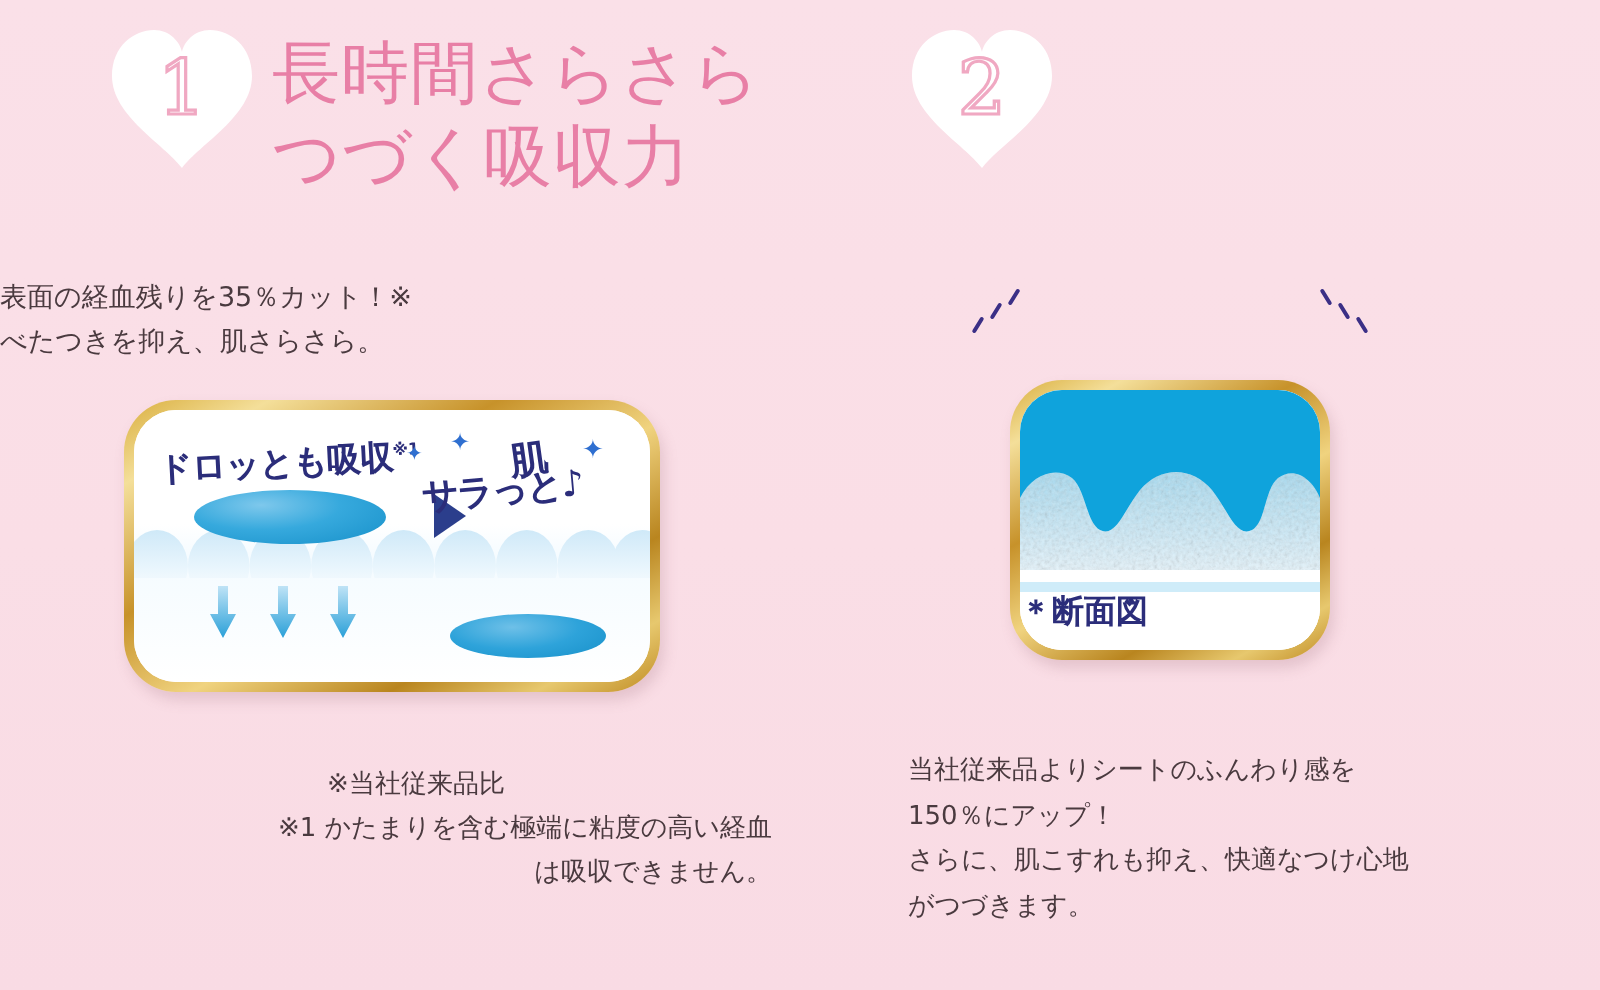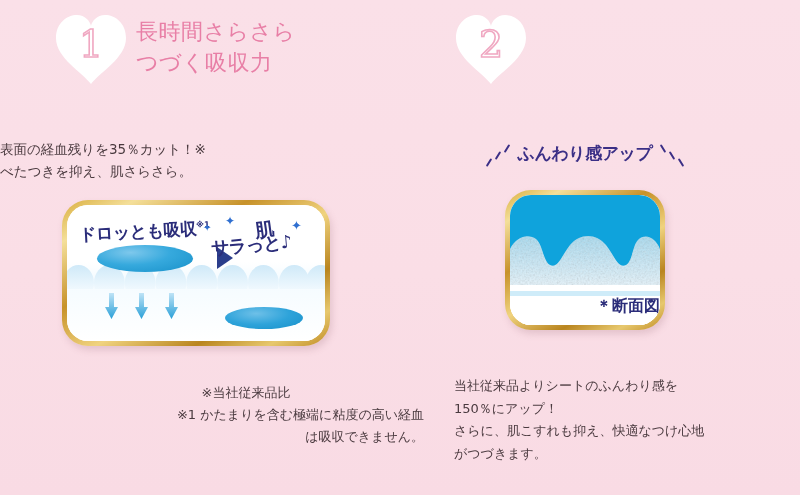--- a/index.html
+++ b/index.html
@@ -58,22 +58,22 @@
     width: 78px;
     text-align: center;
     font-family: "DejaVu Serif", "Liberation Serif", serif;
     font-size: 38px;
     line-height: 38px;
     color: transparent;
     -webkit-text-stroke: 1.6px #f0a8c2;
     text-shadow: none;
   }
   .head-text {
-    font-size: 22px;
-    line-height: 31px;
+    font-size: 34px;
+    line-height: 42px;
     color: #e87fa6;
     letter-spacing: 0.5px;
     padding-top: 8px;
     white-space: pre-line;
     font-weight: 400;
   }
 
   
   .lead {
     position: absolute;
@@ -215,21 +215,21 @@
     height: 26px;
   }
 
   
   .sec-bg { position: absolute; inset: 0; background: #ffffff; }
   .sec-caption {
     position: absolute;
     left: 0;
     bottom: 8px;
     width: 100%;
-    text-align: right;
+    text-align: left;
     font-size: 16px;
     font-weight: bold;
     color: #2b2d7a;
     letter-spacing: 0px;
   }
 
   
   .banner {
     position: absolute;
     left: 470px;
@@ -258,21 +258,20 @@
 
   
   .foot-left {
     position: absolute;
     left: 30px;
     top: 382px;
     width: 356px;
     font-size: 13px;
     line-height: 22px;
     color: #4a3a3f;
-    margin-left: 38px;
   }
   .foot-left .l1 { text-align: center; }
   .foot-left .l2 { text-align: right; white-space: pre-line; }
 
   .body-right {
     position: absolute;
     left: 425px;
     top: 375px;
     width: 340px;
     font-size: 13px;
@@ -380,21 +379,20 @@
     </div>
   </div>
 
   <div class="banner">
     <div class="dash" style="left:18px;  top:16px;  transform:rotate(32deg);"></div>
     <div class="dash" style="left:27px;  top:9px;   transform:rotate(32deg);"></div>
     <div class="dash" style="left:36px;  top:2px;   transform:rotate(32deg);"></div>
     <div class="dash" style="right:18px; top:16px;  transform:rotate(-32deg);"></div>
     <div class="dash" style="right:27px; top:9px;   transform:rotate(-32deg);"></div>
     <div class="dash" style="right:36px; top:2px;   transform:rotate(-32deg);"></div>
-    <div class="banner-text">ふんわり感アップ</div>
   </div>
 
   <div class="card card-section">
     <div class="card-inner">
       <div class="sec-bg"></div>
       <svg style="position:absolute;inset:0;width:100%;height:100%" viewBox="0 0 150 130" preserveAspectRatio="none">
         <defs>
           <linearGradient id="foamg" x1="0" y1="0" x2="0" y2="1">
             <stop offset="0%" stop-color="#a8dcf2"></stop>
             <stop offset="60%" stop-color="#cdebf9"></stop>

